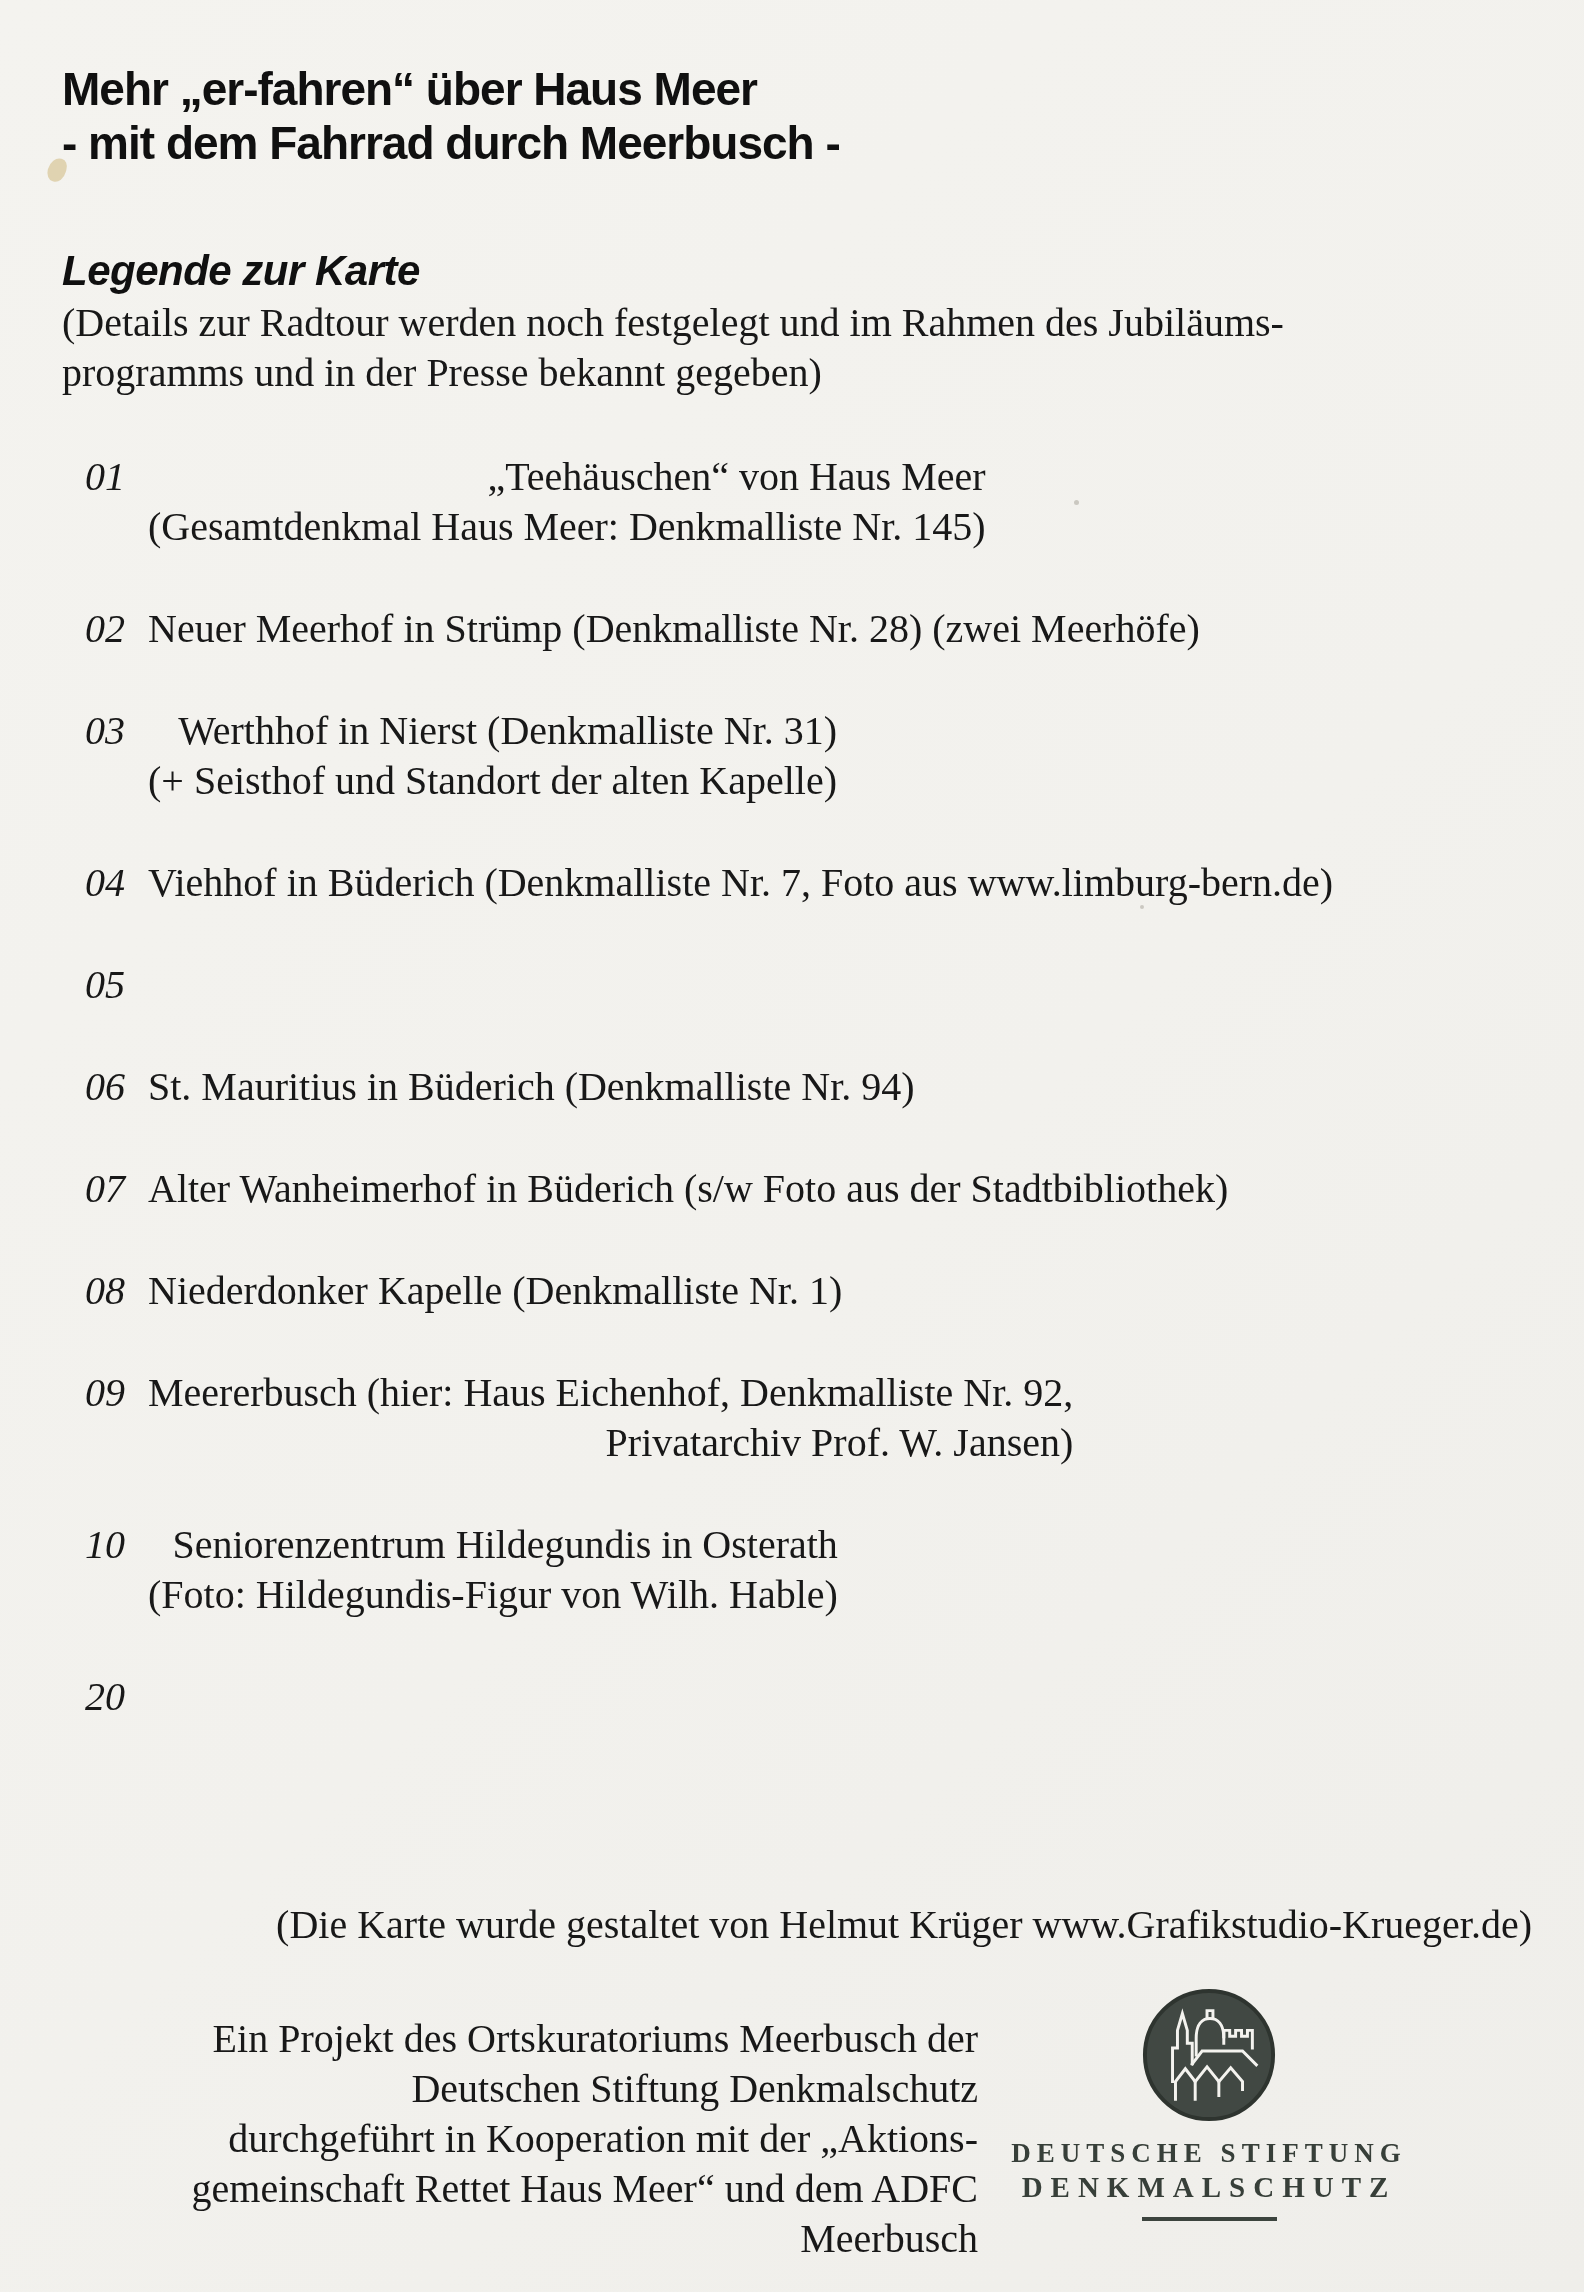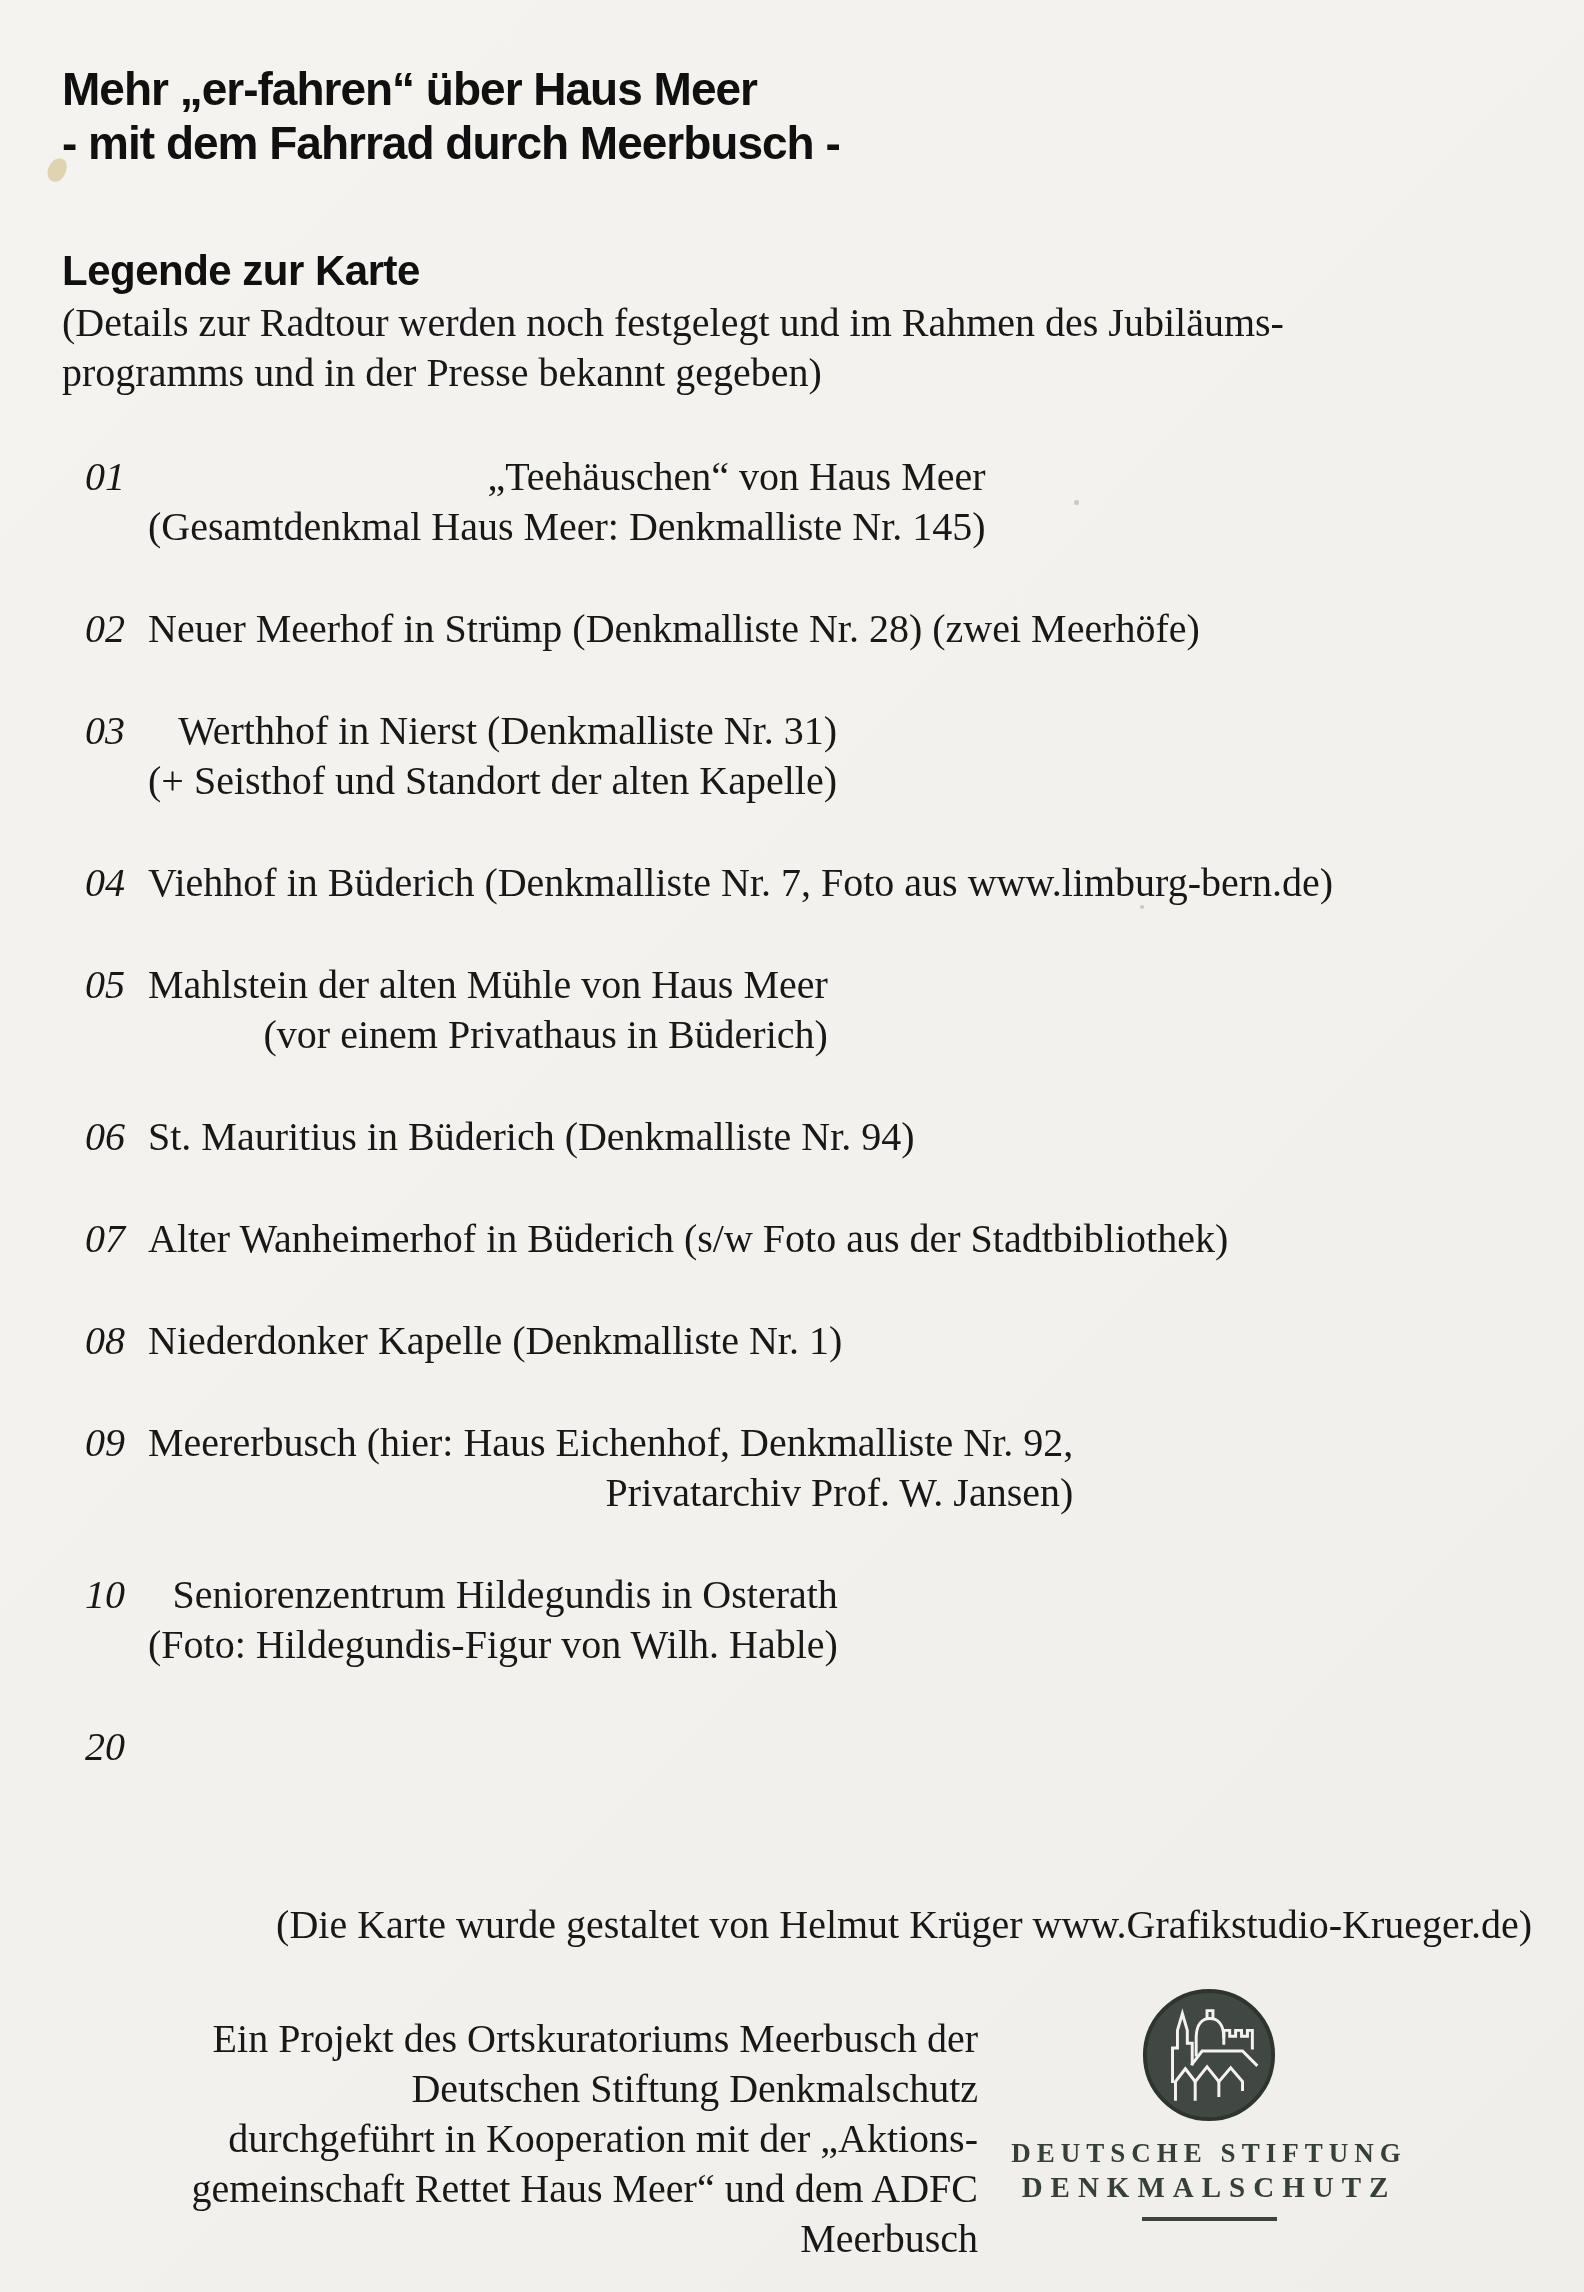--- a/index.html
+++ b/index.html
@@ -16,20 +16,21 @@
     position:absolute;left:62px;top:62px;margin:0;
     font-family:"Liberation Sans", sans-serif;
     font-weight:bold;font-size:46px;line-height:54px;letter-spacing:-1px;
     color:#101010;white-space:pre-line;
   }
   .legend-heading{
     position:absolute;left:62px;top:247px;margin:0;
     font-family:"Liberation Sans", sans-serif;
     font-weight:bold;font-size:42px;line-height:48px;letter-spacing:-0.5px;
     color:#101010;
+    font-style:italic;
   }
   .legend-note{
     position:absolute;left:62px;top:298px;margin:0;width:1470px;
     font-size:40px;line-height:50px;white-space:pre-line;
   }
   .legend-list{
     position:absolute;left:85px;top:452px;margin:0;padding:0;width:1470px;
     list-style:none;
   }
   .legend-item{display:flex;margin:0 0 52px 0;font-size:40px;line-height:50px;}
@@ -99,22 +100,20 @@
         <span class="item-num">03</span>
         <span class="item-text">Werthhof in Nierst (Denkmalliste Nr. 31)
 (+ Seisthof und Standort der alten Kapelle)</span>
       </li>
       <li class="legend-item">
         <span class="item-num">04</span>
         <span class="item-text">Viehhof in Büderich (Denkmalliste Nr. 7, Foto aus www.limburg-bern.de)</span>
       </li>
       <li class="legend-item">
         <span class="item-num">05</span>
-        <span class="item-text">Mahlstein der alten Mühle von Haus Meer
-(vor einem Privathaus in Büderich)</span>
       </li>
       <li class="legend-item">
         <span class="item-num">06</span>
         <span class="item-text">St. Mauritius in Büderich (Denkmalliste Nr. 94)</span>
       </li>
       <li class="legend-item">
         <span class="item-num">07</span>
         <span class="item-text">Alter Wanheimerhof in Büderich (s/w Foto aus der Stadtbibliothek)</span>
       </li>
       <li class="legend-item">

